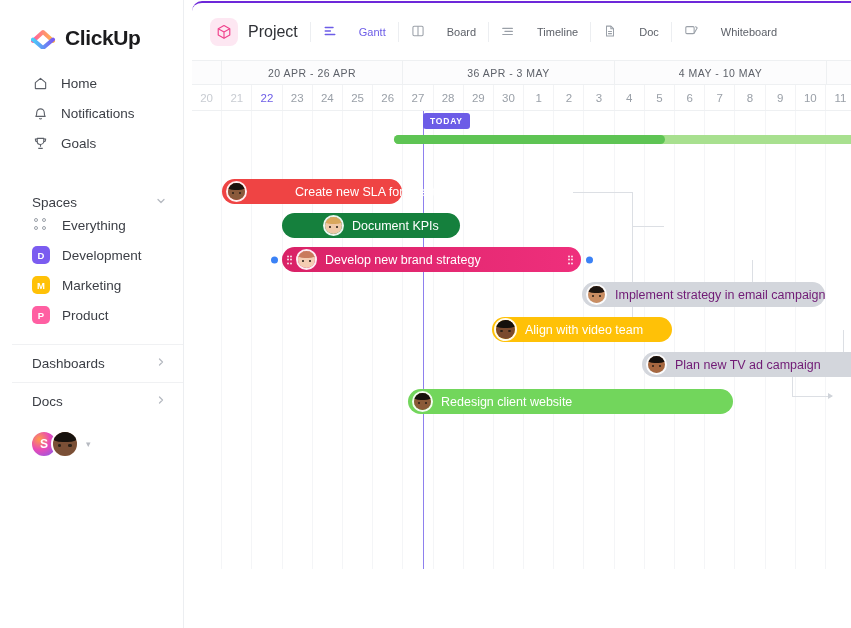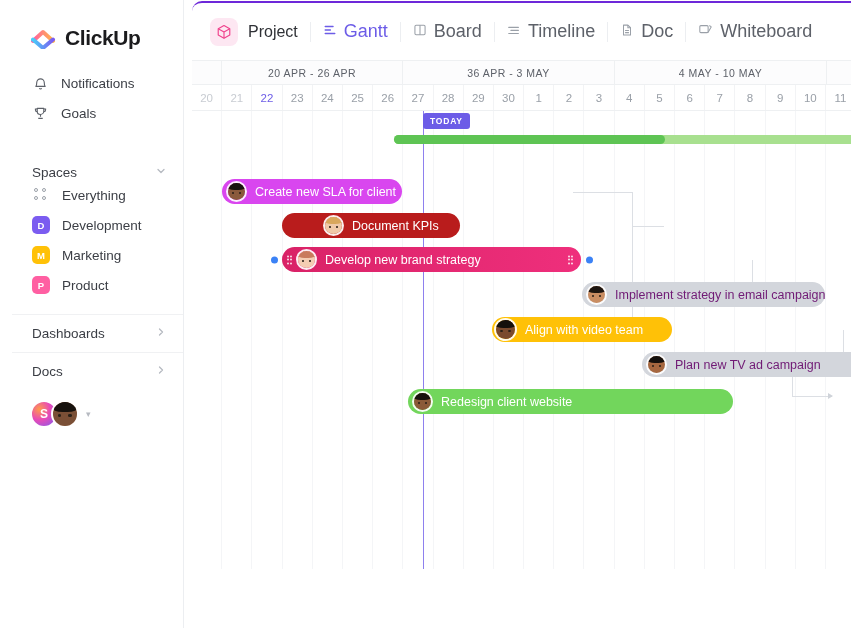--- a/index.html
+++ b/index.html
@@ -80,21 +80,21 @@
     overflow: hidden;
   }
 
   .viewbar { display: flex; align-items: center; height: 57px; padding-left: 18px; gap: 0; }
   .proj-icon {
     width: 28px; height: 28px; border-radius: 8px; background: #fde7f2;
     display: flex; align-items: center; justify-content: center; flex: none;
   }
   .proj-name { font-size: 16px; color: #2f3136; margin-left: 10px; }
   .vsep { width: 1px; height: 20px; background: #eceef1; margin: 0 12px; }
-  .vtab { display: flex; align-items: center; gap: 7px; font-size: 18px; color: #5d6169; cursor: pointer; white-space: nowrap; }
+  .vtab { display: flex; align-items: center; gap: 22px; font-size: 11px; color: #5d6169; cursor: pointer; white-space: nowrap; }
   .vtab.active { color: #6c5ce7; }
   .weeks {
     display: flex; height: 25px; border-top: 1px solid #eef0f2; border-bottom: 1px solid #eef0f2;
     background: #fcfcfd; margin-left: 0;
   }
   .week {
     display: flex; align-items: center; justify-content: center;
     font-size: 10.5px; color: #5d6169; letter-spacing: 0.5px;
     border-right: 1px solid #eef0f2;
   }
@@ -177,20 +177,28 @@
               <stop offset="0" stop-color="#49ccf9"></stop>
                 <stop offset="1" stop-color="#7b5cf0"></stop>
             </linearGradient>
           </defs>
         </svg>
       </span>
       <span class="logo-text">ClickUp</span>
     </div>
 
     <div class="nav-list">
+      <div class="nav-item">
+        <span class="ic">
+          <svg width="15" height="15" viewBox="0 0 16 16" fill="none" stroke="#5d6169" stroke-width="1.2">
+            <path d="M2.5 7 L8 2.5 L13.5 7 V13 a.5.5 0 0 1-.5.5H3a.5.5 0 0 1-.5-.5z" stroke-linejoin="round"></path>
+          </svg>
+        </span>
+        <span>Home</span>
+      </div>
       <div class="nav-item">
         <span class="ic">
           <svg width="15" height="15" viewBox="0 0 16 16" fill="none" stroke="#5d6169" stroke-width="1.2">
             <path d="M4 7a4 4 0 0 1 8 0c0 3 1 4 1 4H3s1-1 1-4z" stroke-linejoin="round"></path>
             <path d="M6.8 13a1.3 1.3 0 0 0 2.4 0"></path>
           </svg>
         </span>
         <span>Notifications</span>
       </div>
       <div class="nav-item">
@@ -415,35 +423,35 @@
       <div class="conn" style="left:560px; top:149px; width:0; height:35px; border-left-width:1px;"></div>
       <div class="conn" style="left:560px; top:184px; width:8px; height:0; border-top-width:1px;"></div>
       <div class="arrow" style="left:563px; top:180.5px;"></div>
 
       <div class="conn" style="left:651px; top:219px; width:0; height:35px; border-left-width:1px;"></div>
       <div class="conn" style="left:600px; top:254px; width:51px; height:0; border-top-width:1px;"></div>
       <div class="conn" style="left:600px; top:254px; width:0; height:31px; border-left-width:1px;"></div>
       <div class="conn" style="left:600px; top:285px; width:40px; height:0; border-top-width:1px;"></div>
       <div class="arrow" style="left:636px; top:281.5px;"></div>
 
-      <div class="bar" style="left:30px; top:68px; width:180px; background:#d946ef;">
+      <div class="bar" style="left:30px; top:68px; width:180px; background:#ef4444;gap:40px;">
         <span class="ava">
           <span class="face">
             <span class="skin" style="background:#8a5a3b"></span>
             <span class="hair" style="background:#19130e"></span>
             <span class="eyes">
                 <b></b>
                 <b></b>
               </span>
           </span>
         </span>
         <span class="lbl">Create new SLA for client</span>
       </div>
 
-      <div class="bar" style="left:90px; top:102px; width:178px; background:#b91c1c;padding-left:41px;">
+      <div class="bar" style="left:90px; top:102px; width:178px; background:#15803d;padding-left:41px;">
         <span class="ava">
           <span class="face">
             <span class="skin" style="background:#f0c9a8"></span>
             <span class="hair" style="background:#d9a75c"></span>
             <span class="eyes">
                 <b></b>
                 <b></b>
               </span>
           </span>
         </span>

